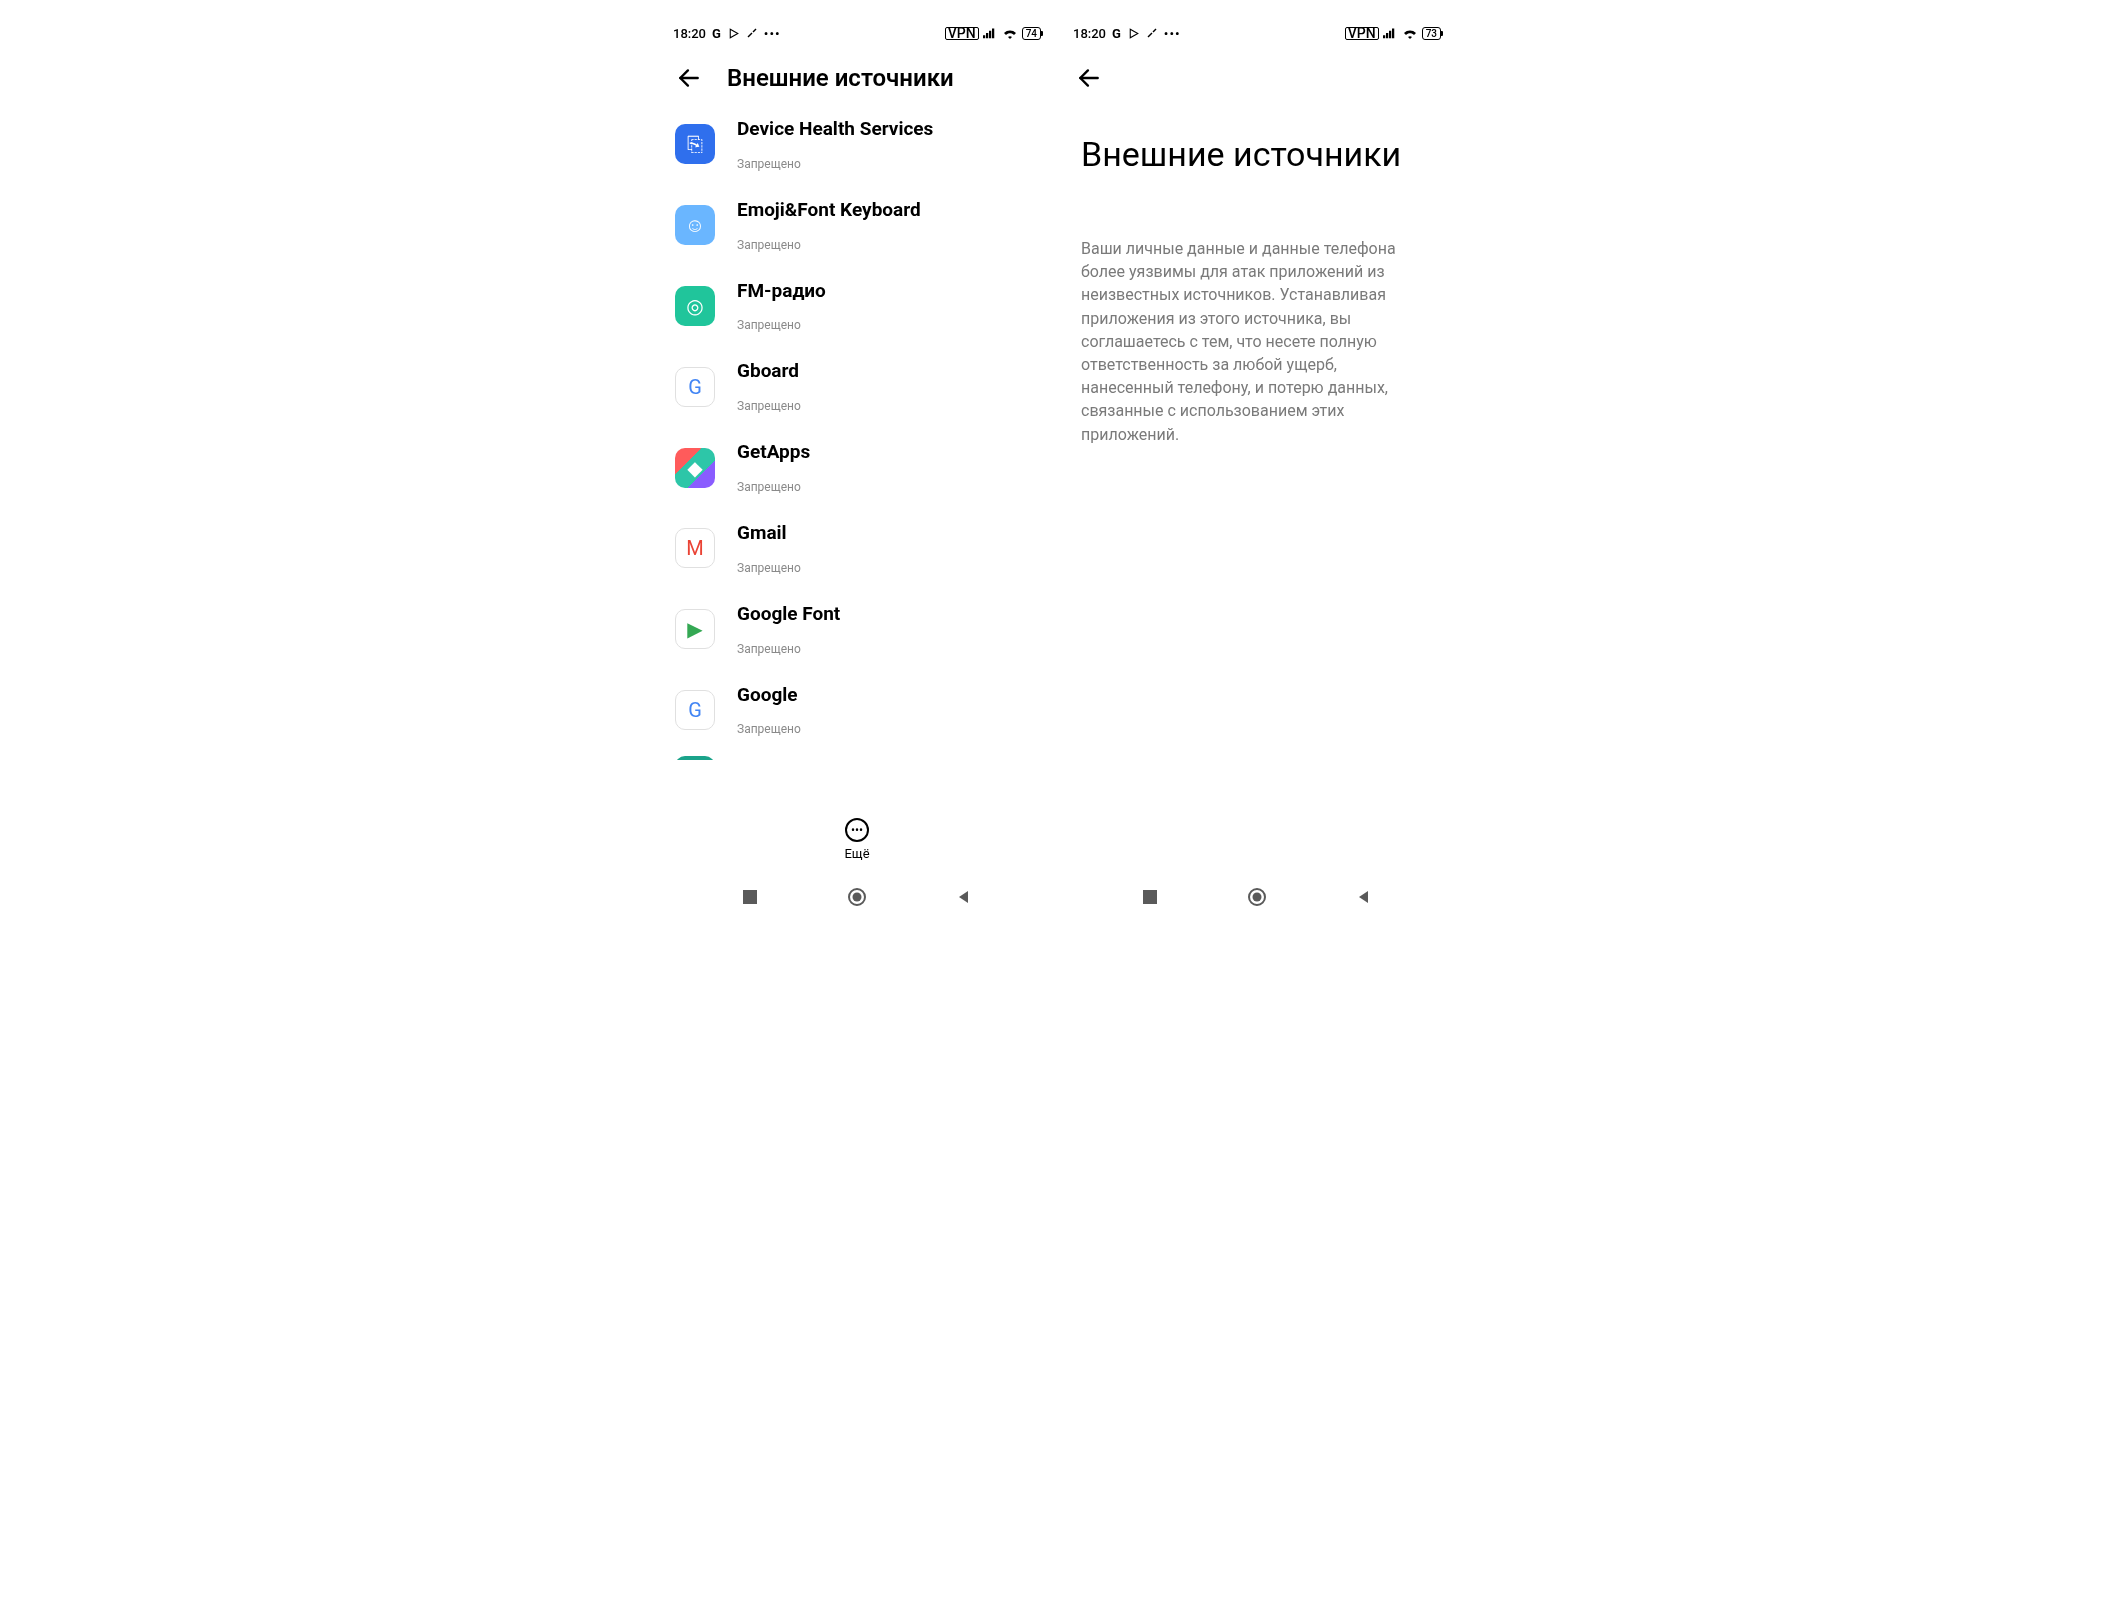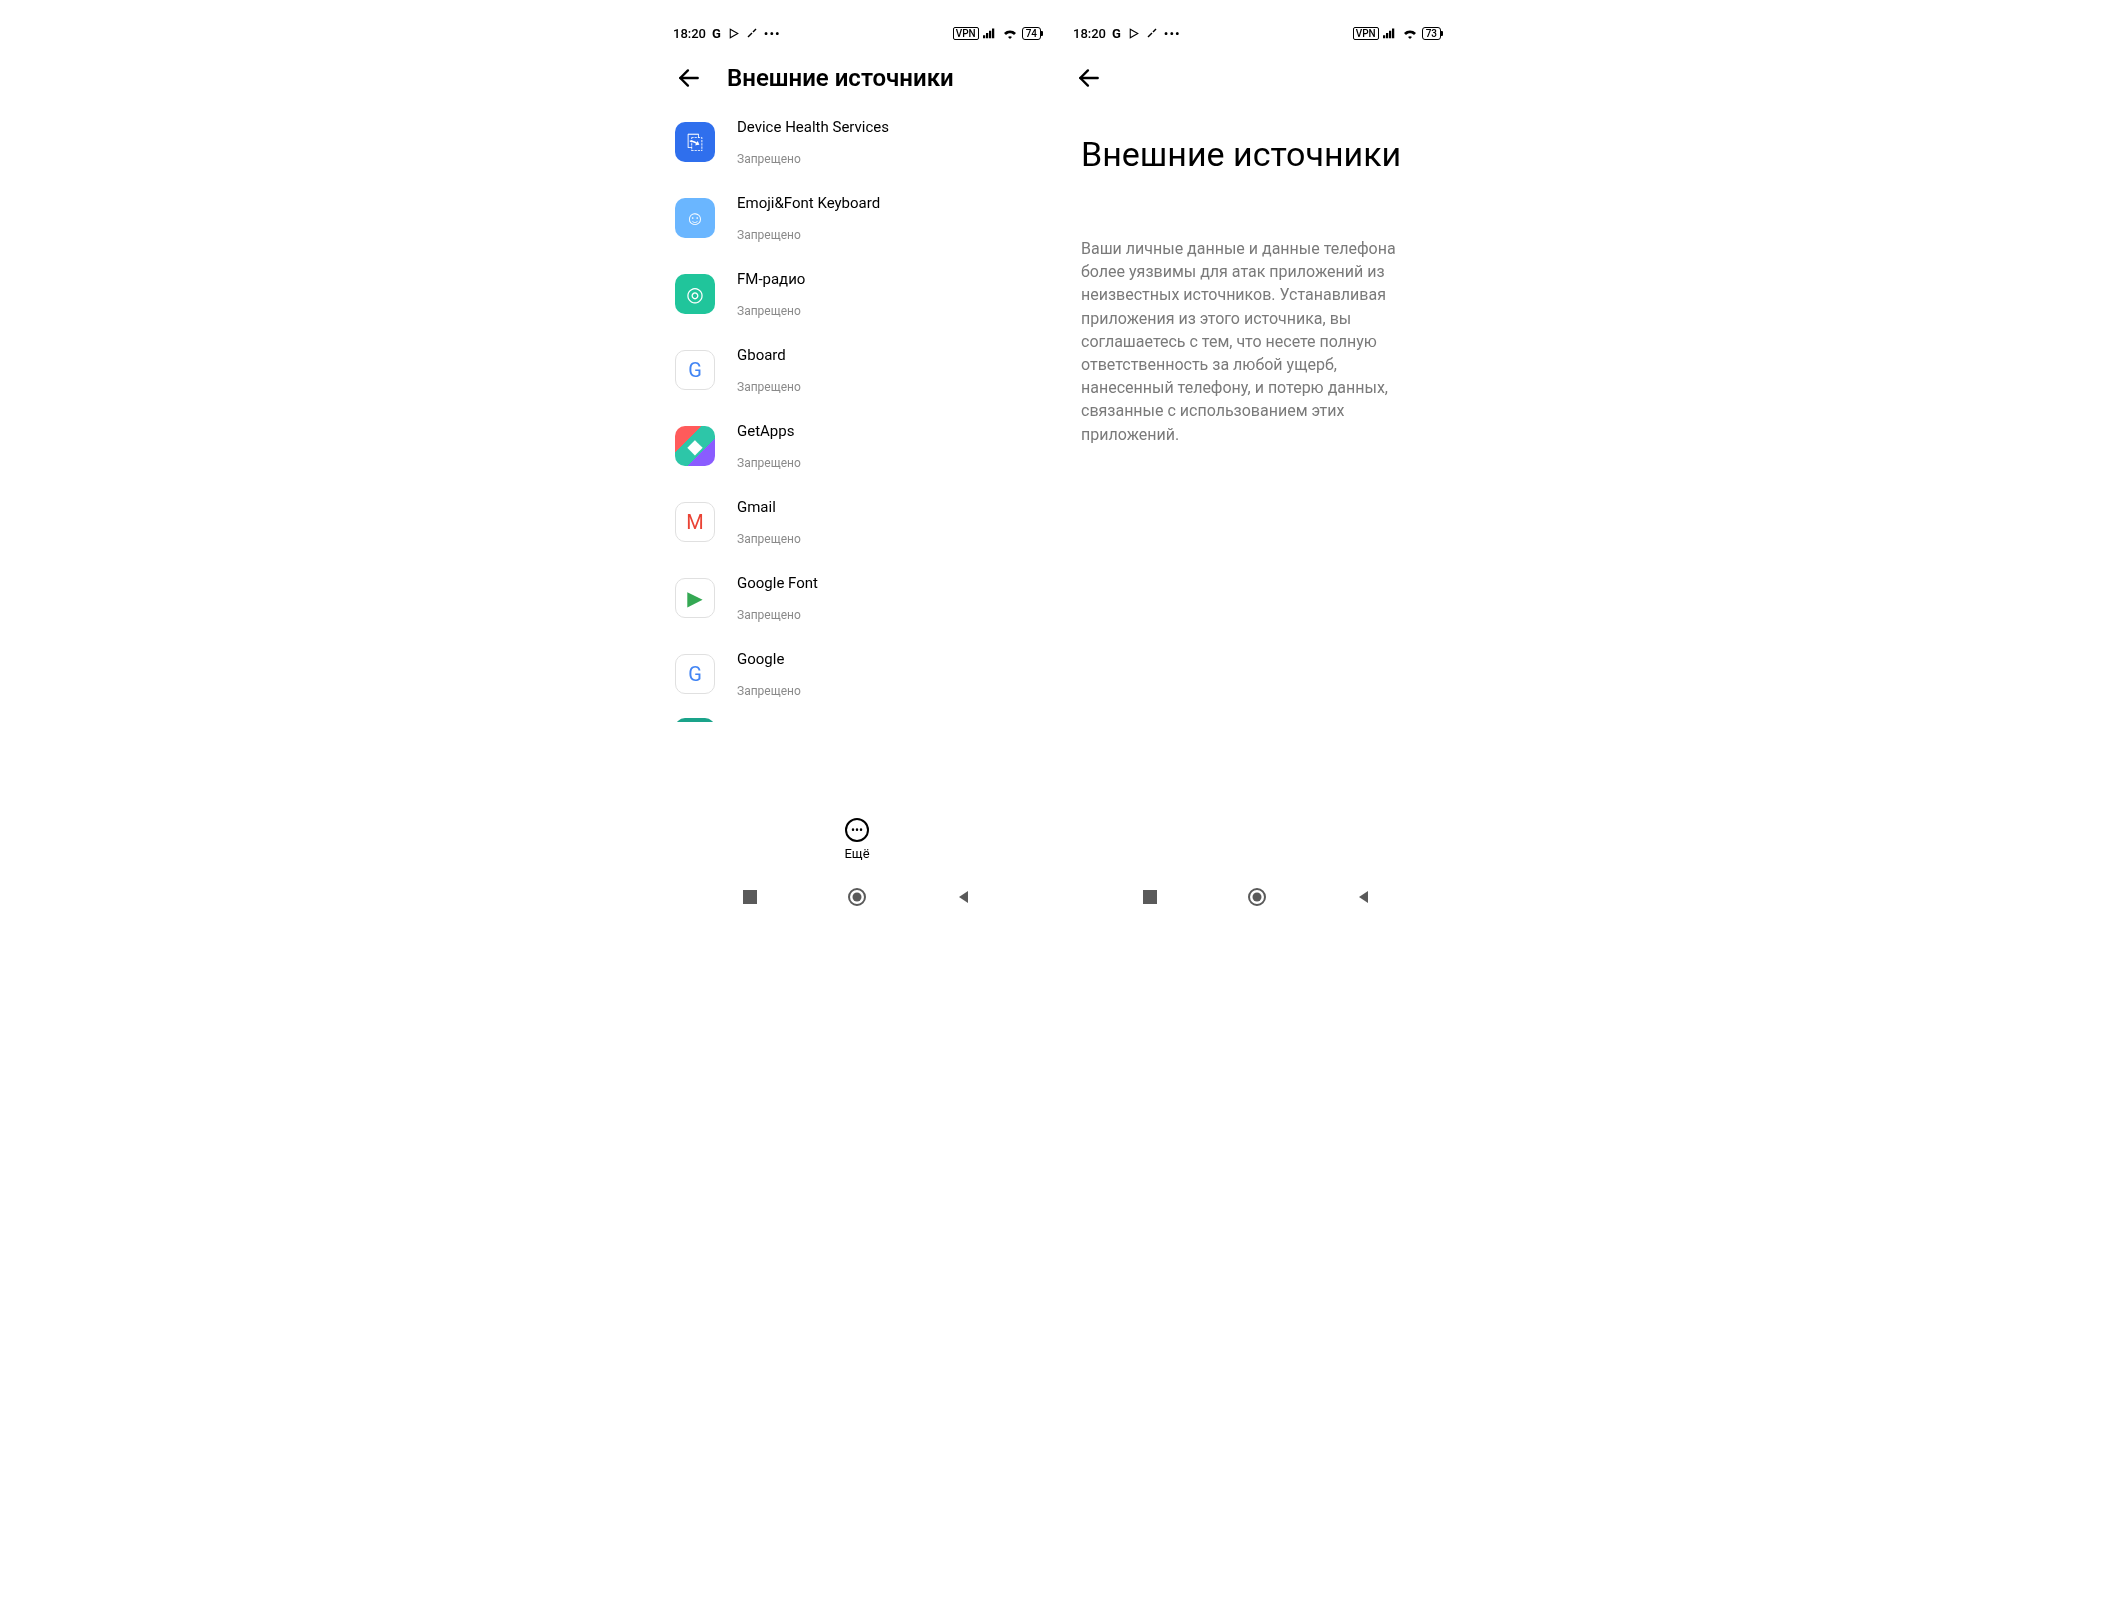--- a/index.html
+++ b/index.html
@@ -31,21 +31,21 @@
     justify-content: space-between;
     padding: 0 16px;
     font-size: 13px;
     font-weight: 500;
   }
   .status-left { display: flex; align-items: center; gap: 6px; }
   .status-right { display: flex; align-items: center; gap: 4px; }
   .status-left .glyph, .status-right .glyph { display: inline-flex; }
   .dots { letter-spacing: 1px; }
   .vpn-badge {
-    border: 1px solid #000; font-size: 10px; padding: 0 2px; border-radius: 2px;
+    border: 1px solid #000; font-size: 14px; padding: 0 2px; border-radius: 2px;
     line-height: 11px;
   }
   .battery-badge {
     border: 1px solid #000; font-size: 10px; padding: 0 3px; border-radius: 3px;
     line-height: 11px; position: relative;
   }
   .battery-badge::after {
     content:""; position:absolute; right:-3px; top:3px; width:2px; height:5px; background:#000; border-radius:0 1px 1px 0;
   }
   
@@ -79,21 +79,21 @@
     align-items: center;
     gap: 22px;
     padding: 14px 0;
     cursor: pointer;
   }
   .app-icon {
     width: 40px; height: 40px; border-radius: 10px;
     display: flex; align-items: center; justify-content: center;
     font-size: 20px; color: #fff; flex-shrink: 0;
   }
-  .app-name { font-size: 15px; font-weight: 400; line-height: 1.2; }
+  .app-name { font-size: 19px; font-weight: 700; line-height: 1.2; }
   .app-status { font-size: 12px; color: #8a8a8a; margin-top: 16px; }
   .partial-placeholder {
     height: 10px; overflow: hidden; display:flex; align-items:flex-start; gap:22px; padding-top:6px;
   }
   
   .more-bar {
     height: 70px;
     display: flex; flex-direction: column; align-items: center; justify-content: center;
     gap: 4px;
     background: #fff;

